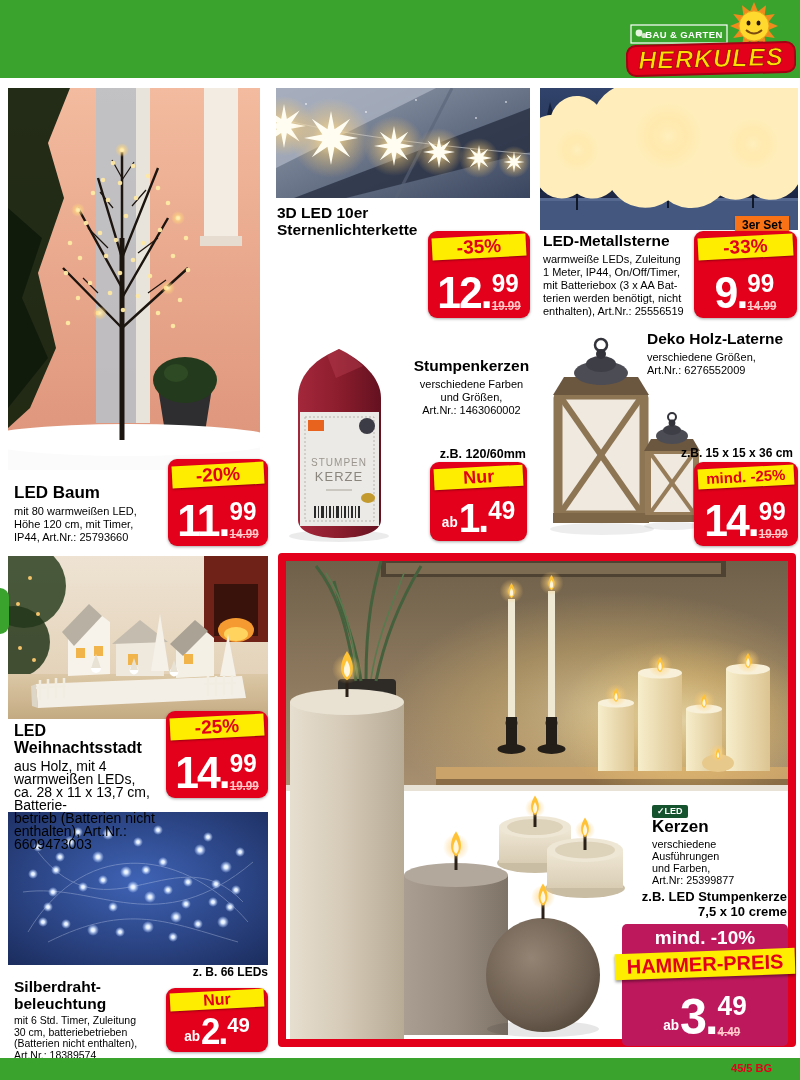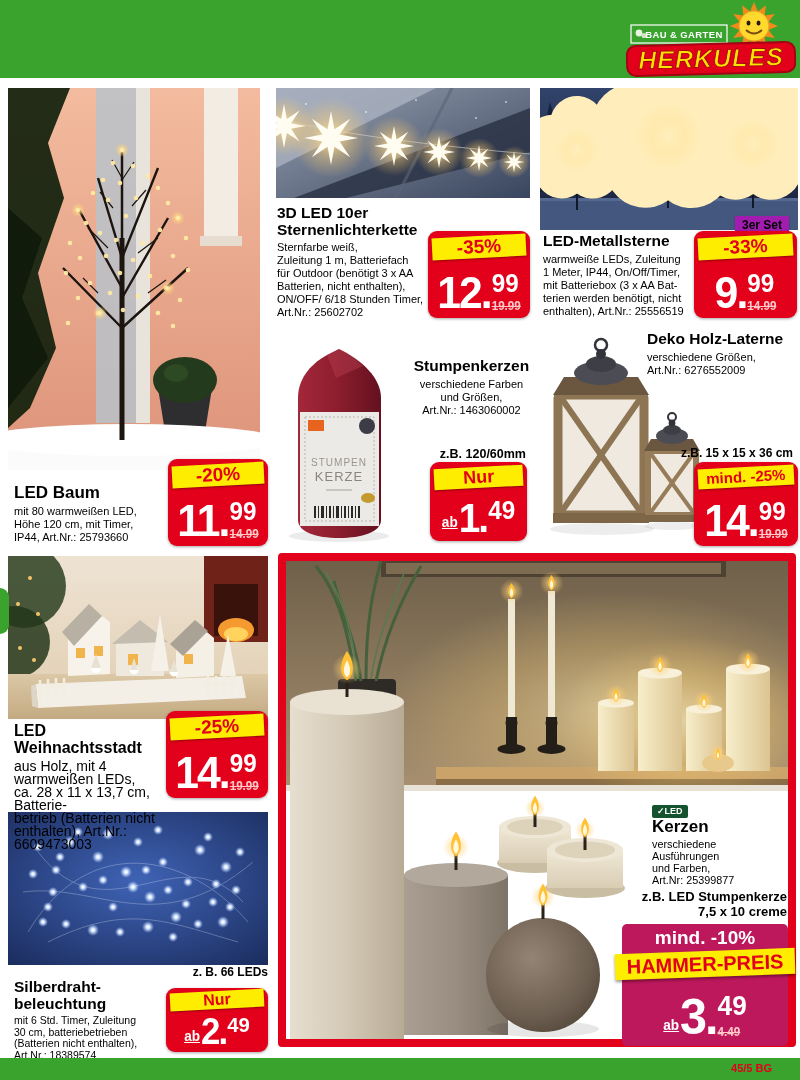--- a/index.html
+++ b/index.html
@@ -14,32 +14,32 @@
             border-radius:0 23px 23px 0;z-index:5;}
   
   .img{position:absolute;z-index:1;overflow:hidden;}
   .img svg{display:block;width:100%;height:100%;}
   
   .tb{position:absolute;z-index:4;}
   .p-title{font-weight:bold;font-size:16px;line-height:1.08;color:#000;}
   .p-title.sm{font-size:15.5px;}
   .p-desc{font-size:11px;line-height:13px;margin-top:3px;color:#000;}
   .note{position:absolute;z-index:4;font-weight:bold;font-size:12.5px;color:#000;}
-  .set-badge{position:absolute;z-index:5;background:#a21caf;font-weight:bold;font-size:12px;
+  .set-badge{position:absolute;z-index:5;background:#f97316;font-weight:bold;font-size:12px;
              padding:2px 7px;color:#000;box-shadow:0 1px 2px rgba(0,0,0,.3);}
   
   .badge{position:absolute;background:#e2001a;border-radius:9px;z-index:5;
          box-shadow:0 1px 3px rgba(0,0,0,.35);}
   .banner{position:absolute;top:5px;left:4%;width:92%;background:#ffed00;color:#e2001a;
           font-weight:bold;font-size:19px;line-height:22px;text-align:center;
           transform:rotate(-3deg);box-shadow:0 1px 2px rgba(0,0,0,.35);white-space:nowrap;}
   .banner.small{font-size:15px;line-height:20px;}
   .price{position:absolute;bottom:5px;left:0;right:0;display:flex;justify-content:center;
          align-items:flex-start;color:#fff;transform:scaleX(.97);}
-  .ab{font-size:14px;font-weight:bold;align-self:flex-end;margin:0 1px 6px 0;text-decoration:underline;}
+  .ab{font-size:14px;font-weight:bold;align-self:flex-end;margin:0 1px 6px 0;}
   .int{font-size:44px;font-weight:bold;line-height:40px;letter-spacing:-2px;}
   .col{display:flex;flex-direction:column;margin-left:1px;}
   .cents{font-size:25px;font-weight:bold;line-height:21px;}
   .old{font-size:12px;font-weight:bold;color:#ffc9c9;text-decoration:line-through;margin-top:5px;}
   .badge-sm .int{font-size:40px;line-height:36px;}
   .badge-sm .banner{font-size:18px;line-height:21px;}
   .badge-xs .banner{top:3px;font-size:16px;line-height:18px;}
   .badge-xs .int{font-size:36px;line-height:32px;}
   .badge-xs .cents{font-size:21px;line-height:17px;}
   .badge-xs .price{bottom:4px;}
@@ -243,28 +243,20 @@
           <circle cx="140" cy="12" r=".9"></circle>
           <circle cx="200" cy="30" r=".9"></circle>
           <circle cx="230" cy="14" r=".9"></circle>
         </g>
     </svg>
   </div>
   <div class="tb" style="left:277px;top:205px;width:170px;">
     <div class="p-title sm">
       <div>3D LED 10er</div>
       <div>Sternenlichterkette</div>
-    </div>
-    <div class="p-desc">
-      <div>Sternfarbe weiß,</div>
-      <div>Zuleitung 1 m, Batteriefach</div>
-      <div>für Outdoor (benötigt 3 x AA</div>
-      <div>Batterien, nicht enthalten),</div>
-      <div>ON/OFF/ 6/18 Stunden Timer,</div>
-      <div>Art.Nr.: 25602702</div>
     </div>
   </div>
   <div class="badge" style="left:428px;top:231px;width:102px;height:87px;">
     <div class="banner">-35%</div>
     <div class="price">
       <span class="int">12.</span>
       <span class="col">
           <span class="cents">99</span>
       <span class="old">19.99</span>
         </span>

